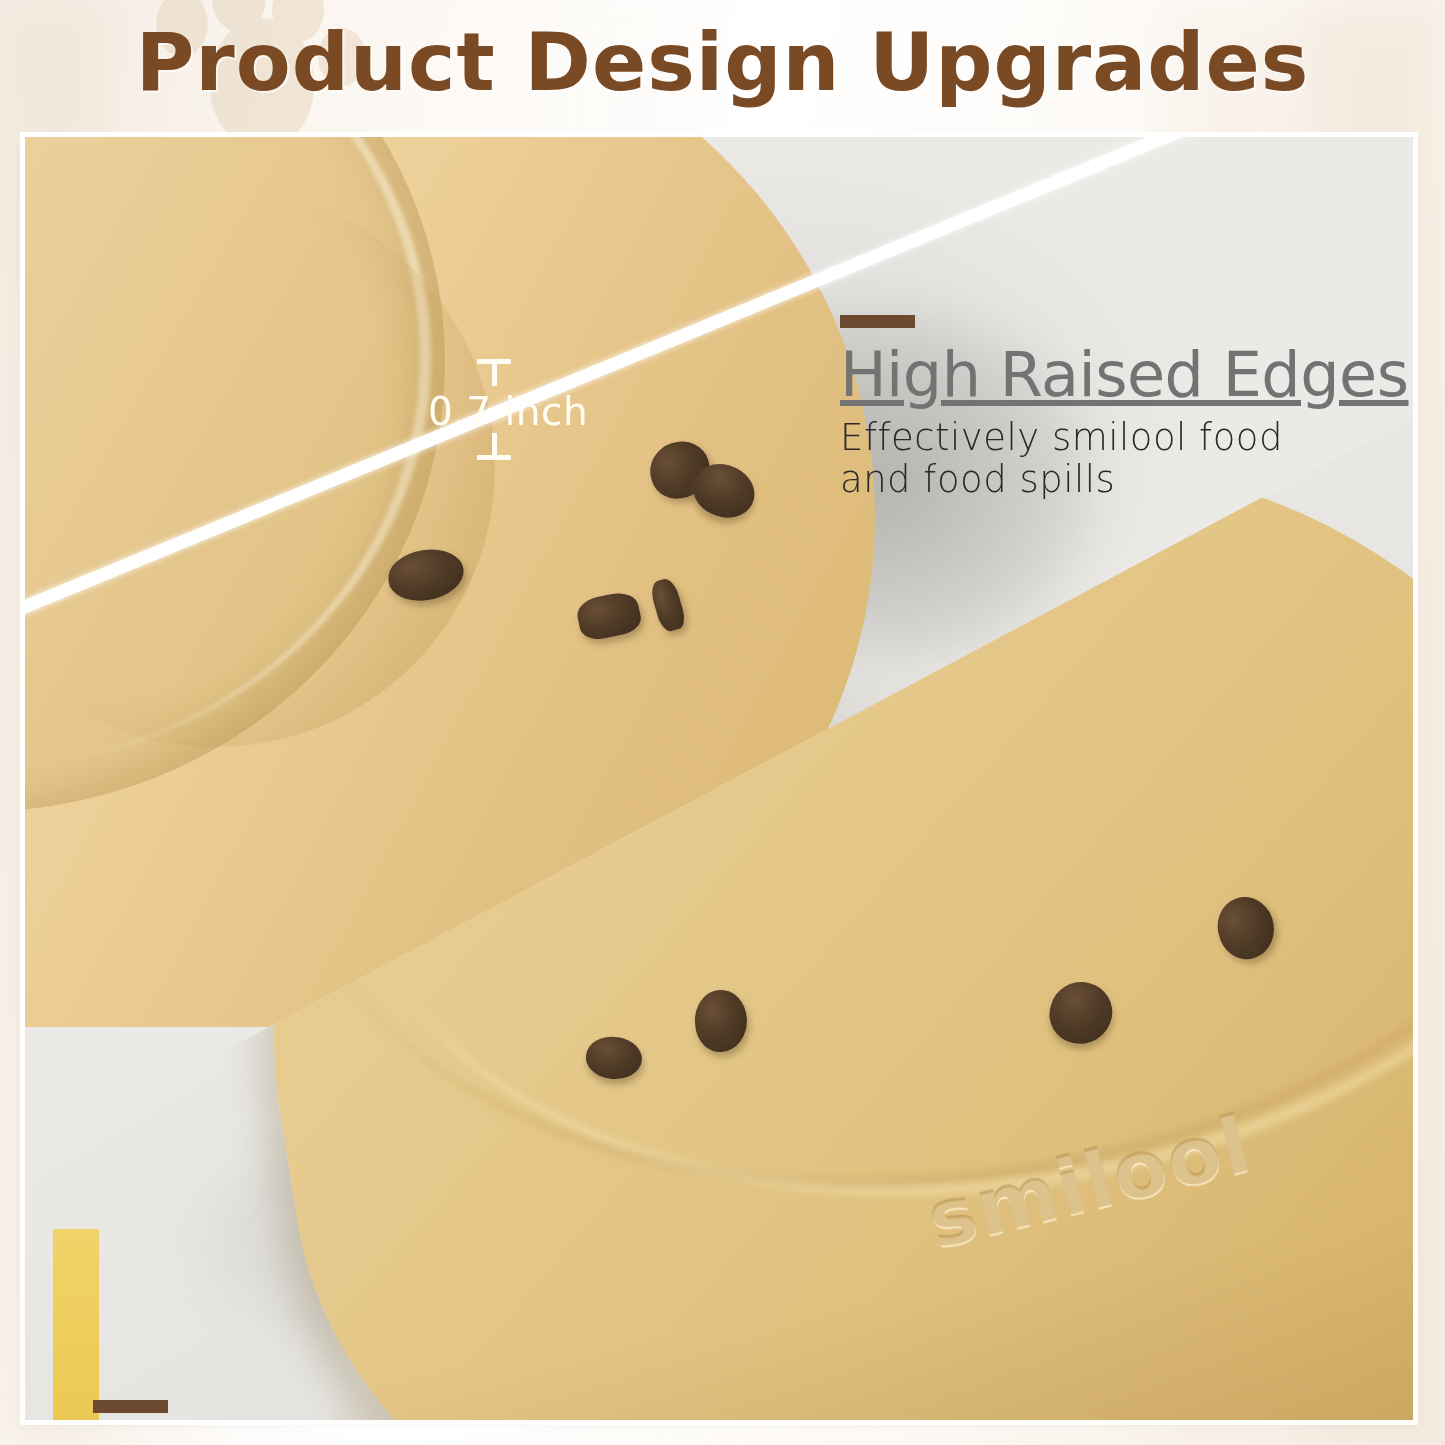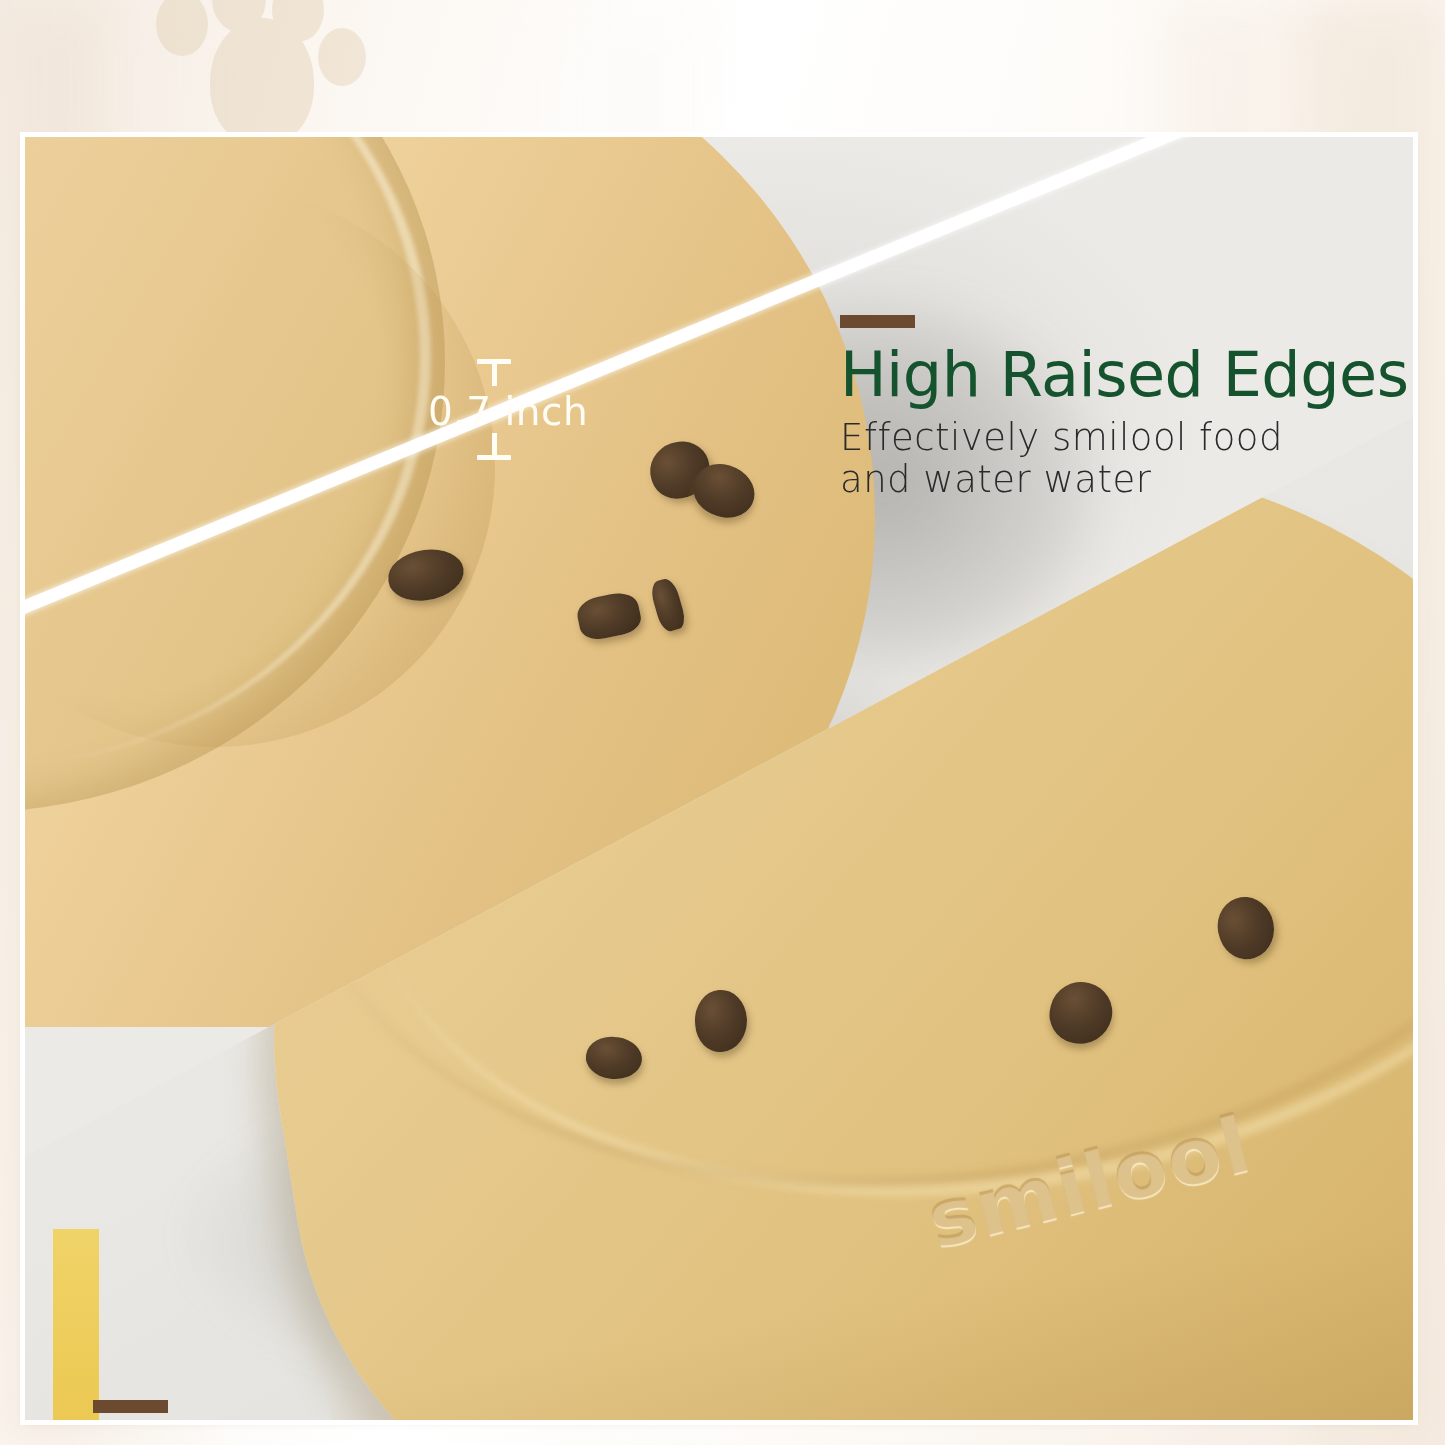--- a/index.html
+++ b/index.html
@@ -154,22 +154,22 @@
     position:absolute;left:-1px;top:30px;
     font-family:"DejaVu Sans", sans-serif;
     font-size:39px;color:#fffdf4;white-space:nowrap;letter-spacing:.5px;
   }
 
   
   .callout{position:absolute;}
   .dash{width:75px;height:13px;background:#6b4a2f;margin-bottom:14px;}
   .c-head{
     font-family:"DejaVu Sans", sans-serif;
-    font-size:62px;font-weight:400;color:#14532d;line-height:1.06;
-    white-space:nowrap;letter-spacing:-.5px;
+    font-size:62px;font-weight:400;color:#737373;line-height:1.06;
+    white-space:nowrap;letter-spacing:-.5px;text-decoration:underline;
   }
   .c-sub{
     font-family:"DejaVu Sans", sans-serif;
     font-size:37px;font-weight:300;color:#2a2a2a;line-height:1.14;
     letter-spacing:.5px;
     margin-top:9px;
   }
 
   .callout-top{left:815px;top:178px;}
   .callout-bottom{left:68px;top:1263px;}
@@ -196,20 +196,21 @@
   <div class="header">
 
     <div class="paw" style="left:150px;top:-30px;width:220px;height:200px;">
       <div class="pad" style="left:60px;top:48px;width:104px;height:128px;border-radius:50% 50% 46% 46%;"></div>
       <div class="pad" style="left:6px;top:22px;width:52px;height:64px;"></div>
       <div class="pad" style="left:62px;top:-4px;width:54px;height:66px;"></div>
       <div class="pad" style="left:122px;top:8px;width:52px;height:64px;"></div>
       <div class="pad" style="left:168px;top:58px;width:48px;height:58px;"></div>
     </div>
 
+    <div class="title">Product Design Upgrades</div>
   </div>
 
   <div class="panel">
 
     <div class="photo-top">
       <div class="shadow-blob" style="left:640px;top:160px;width:440px;height:380px;"></div>
       <div class="shadow-blob" style="left:460px;top:520px;width:520px;height:300px;opacity:.7;"></div>
 
       <div class="bowl">
         <div class="bowl-inner"></div>
@@ -253,21 +254,21 @@
       <div class="cap" style="top:96px;"></div>
     </div>
 
     <div class="accent-bar"></div>
 
     <div class="callout callout-top">
       <div class="dash"></div>
       <div class="c-head">High Raised Edges</div>
       <div class="c-sub">
         <div>Effectively smilool food</div>
-        <div>and water water</div>
+        <div>and food spills</div>
       </div>
     </div>
 
     <div class="callout callout-bottom">
       <div class="dash"></div>
 
     </div>
 
   </div>
 </div>

